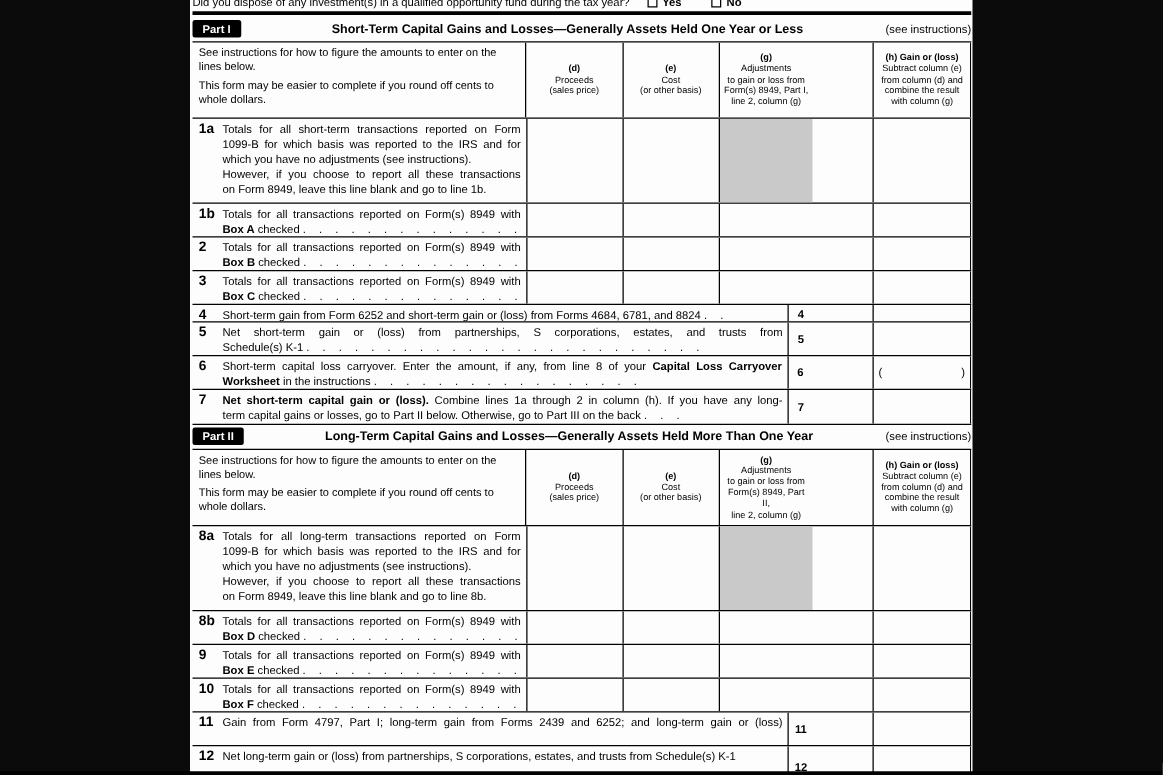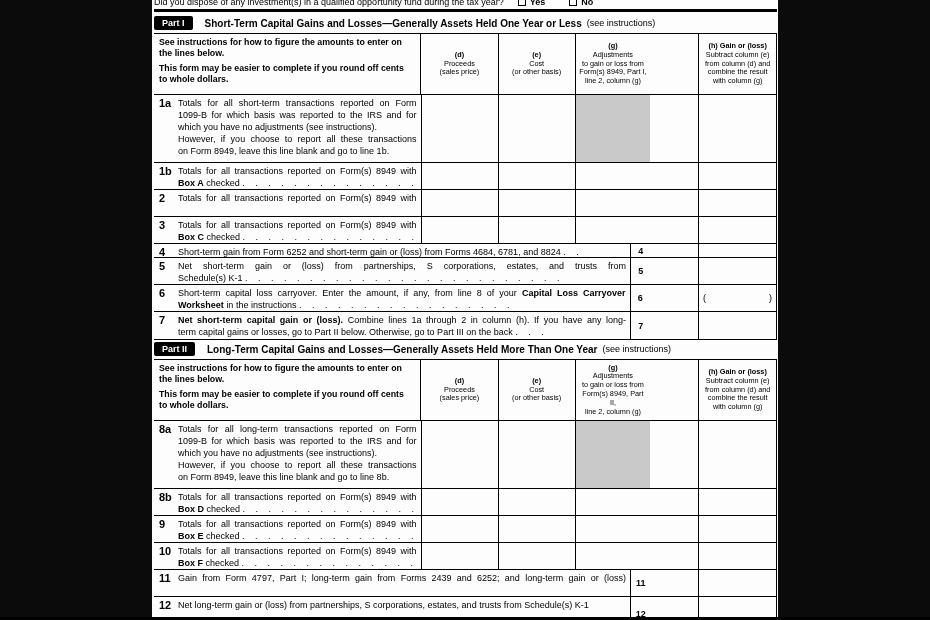--- a/index.html
+++ b/index.html
@@ -10,21 +10,21 @@
 
   
   .qrow { display:flex; align-items:center; height:13px; font-size:9px; white-space:nowrap; }
   .chk { display:inline-flex; align-items:center; font-weight:bold; }
   .chk .box { width:8px; height:8px; border:1px solid #000; margin-right:4px; background:#fff; }
   .chk.yes { margin-left:14px; } .chk.no { margin-left:24px; }
   .note { font-size:9px; height:12px; line-height:12px; }
   .rule { height:3px; background:#000; margin-top:1px; }
 
   
-  .pbar { display:flex; align-items:center; margin-top:3px; height:16px; }
+  .pbar { display:flex; align-items:center; margin-top:3px; height:16px;justify-content:space-between; }
   .ptag { background:#000; color:#fff; font-size:9px; font-weight:bold; padding:2px 8px; border-radius:2px; }
   .ptitle { font-size:10px; font-weight:bold; margin-left:12px; }
   .psee { font-size:9px; margin-left:5px; }
 
   
   .ftable { margin-top:2px; border-top:1px solid #000; width:623px; }
   .trow { display:flex; border-bottom:1px solid #000; overflow:hidden; }
   .cell { border-left:1px solid #000; }
   .cell.first { border-left:none; }
   .cell.last { border-right:1px solid #000; }
@@ -34,21 +34,21 @@
   .nbox { width:22px; display:flex; align-items:center; justify-content:center; font-weight:bold; font-size:9px; }
   .gray { background:#c9c9c9; }
   .hh { height:61px; } .r68 { height:68px; } .r27 { height:27px; } .r14 { height:14px; } .r28 { height:28px; } .r34 { height:34px; }
 
   .gnum { width:22px; flex-shrink:0; font-weight:bold; font-size:11px; line-height:12px; padding:2px 0 0 5px; }
   .dtext { flex:1; font-size:9px; line-height:12px; padding:2px 4px 0 2px; }
   .jl { text-align:justify; text-align-last:justify; }
   .l5 { display:flex; padding-right:2px; }
   .dots { word-spacing:8px; white-space:nowrap; }
 
-  .hdesc { padding:3px 6px 0 5px; font-size:8.8px; line-height:11px; display:block;font-weight:bold; }
+  .hdesc { padding:3px 6px 0 5px; font-size:8.8px; line-height:11px; display:block; }
   .hdesc p + p { margin-top:4px; }
   .hcol { display:flex; flex-direction:column; justify-content:center; align-items:center; text-align:center; font-size:7.3px; line-height:8.8px; padding:2px 3px; }
   .hcol b { display:block; }
   .hcol span { white-space:pre-line; }
 
   .parens { display:flex; justify-content:space-between; align-items:center; font-size:9px; padding:0 4px; }
 
   .bottom-strip { position:absolute; left:0; bottom:0; width:930px; height:3px; background:#000; }
 </style>
 </head>
@@ -141,20 +141,21 @@
         <div class="cell ce"></div>
         <div class="cell cg"></div>
         <div class="cell ch last"></div>
       </div>
 
       <div class="trow r27">
         <div class="cell first desc">
           <span class="gnum">2</span>
           <div class="dtext">
             <div class="jl">Totals for all transactions reported on Form(s) 8949 with</div>
+            <div><b>Box B</b> <span>checked</span> <span class="dots">. . . . . . . . . . . . . .</span></div>
           </div>
         </div>
         <div class="cell cd"></div>
         <div class="cell ce"></div>
         <div class="cell cg"></div>
         <div class="cell ch last"></div>
       </div>
 
       <div class="trow r27">
         <div class="cell first desc">

